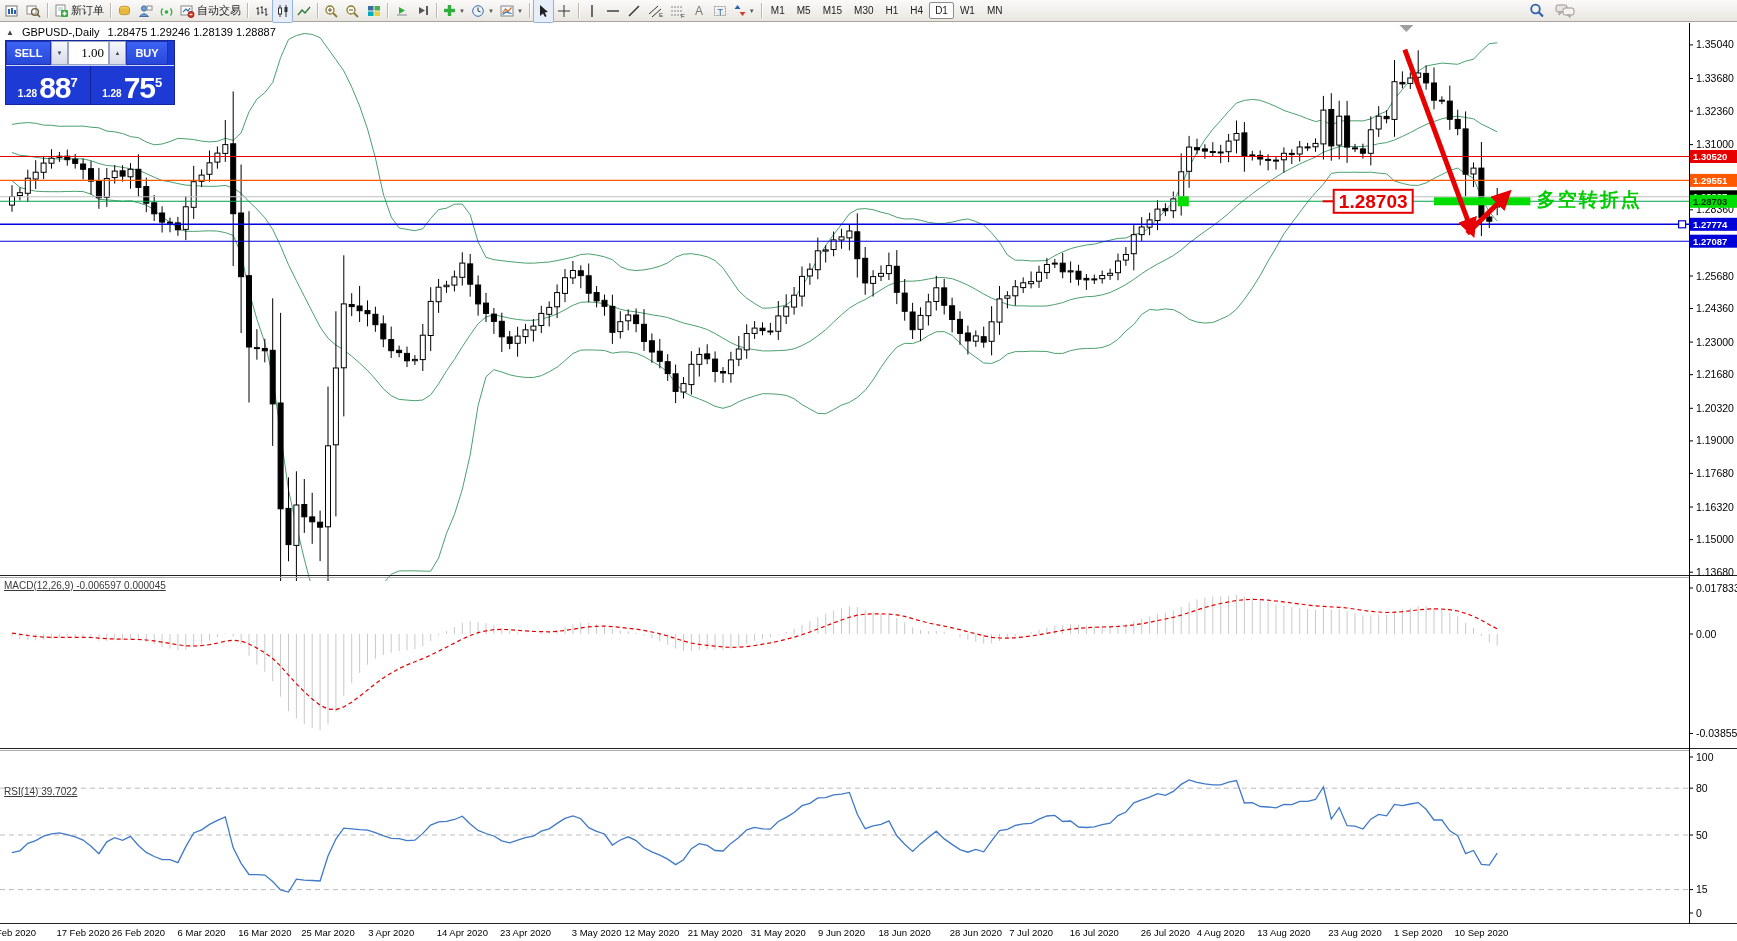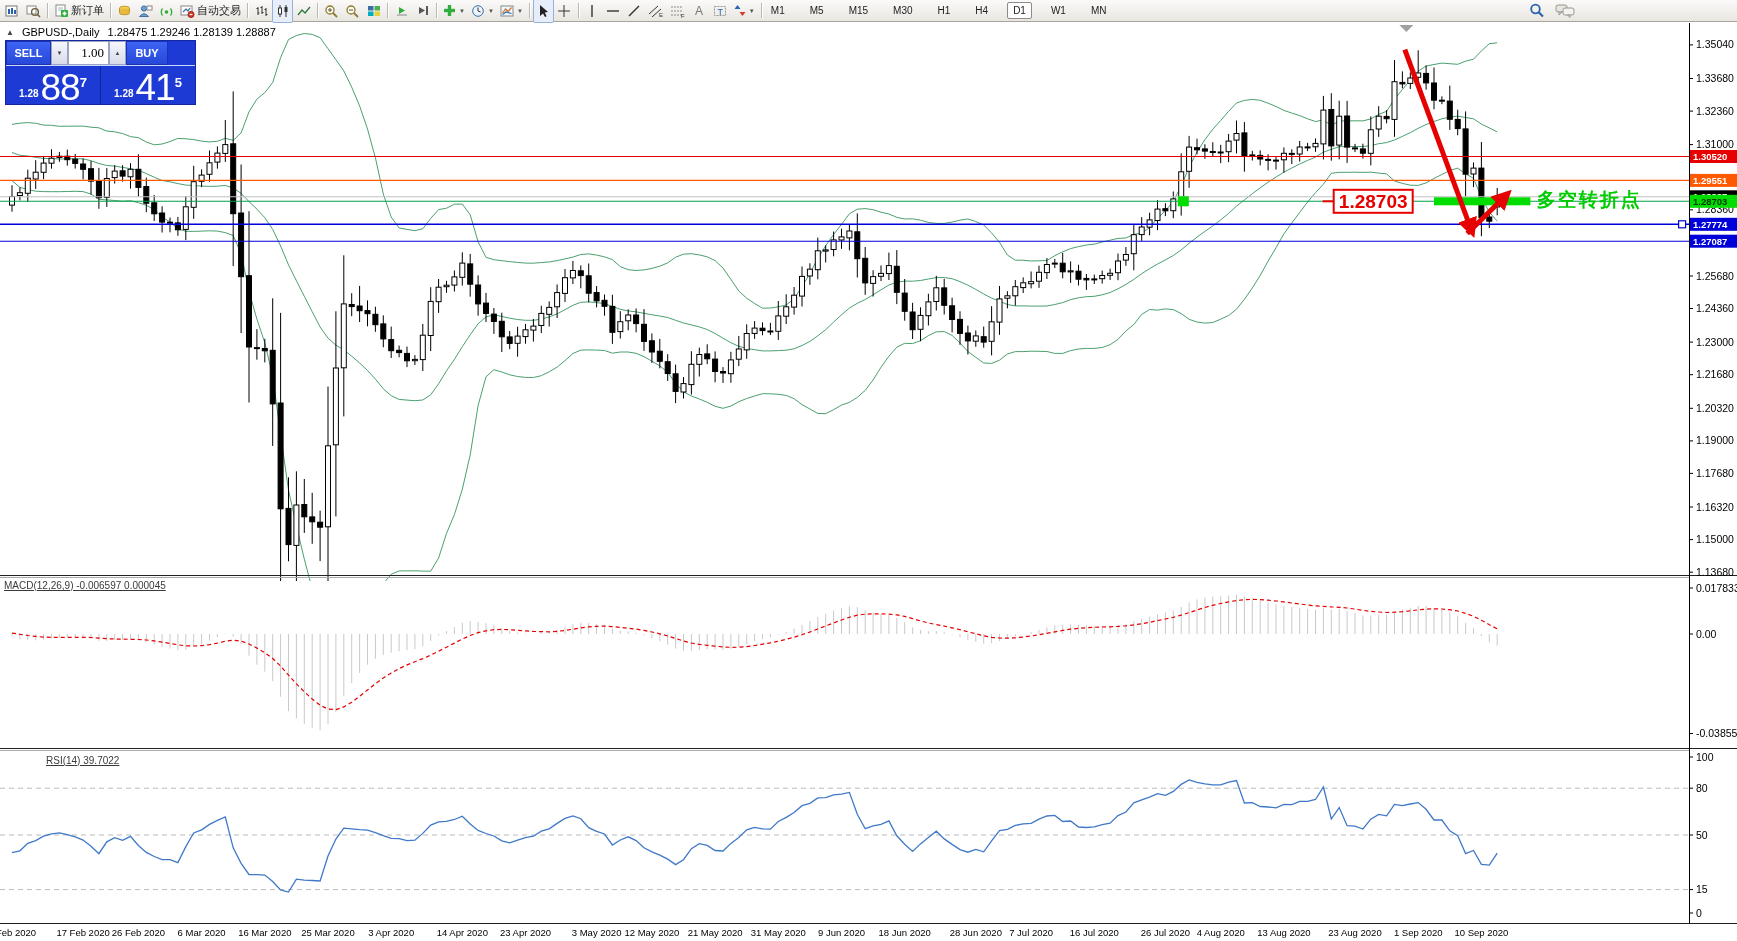--- a/index.html
+++ b/index.html
@@ -10,49 +10,49 @@
   
   .toolbar{position:absolute;left:0;top:0;width:1737px;height:22px;z-index:10;
     background:linear-gradient(#fbfaf9,#e9e6e1);border-bottom:1px solid #a8a49c;
     display:flex;align-items:center;padding:0 2px;box-sizing:border-box;}
   .tb{height:25px;min-width:21px;display:flex;align-items:center;justify-content:center;
     border:1px solid transparent;border-radius:2px;font-size:11px;color:#333;gap:2px;padding:0 2px;box-sizing:border-box;}
   .tb.pressed{background:#e7eef9;border-color:#93b3da;}
   .tb .lbl{font-size:11px;color:#222;white-space:nowrap;}
   .tb .dd{font-size:6px;color:#555;margin-left:1px;}
   .sep{width:1px;height:15px;background:#bdb9b2;margin:0 3px;box-shadow:1px 0 0 #fff;}
-  .tf-group{display:flex;align-items:center;gap:13px;}
+  .tf-group{display:flex;align-items:center;gap:0;}
   .tf{font-size:10px;color:#222;padding:2px 5px;border:1px solid transparent;border-radius:2px;}
   .tf.pressed{background:#fdfdfd;border-color:#8c8c8c;}
   .right-icons{margin-left:auto;margin-right:160px;display:flex;gap:10px;align-items:center;}
 
   
   .symbol-title{position:absolute;left:6px;top:26px;z-index:5;font-size:11px;color:#000;display:flex;gap:8px;align-items:center;}
   .symbol-title .tri{font-size:8px;color:#444;}
 
   
-  .oneclick{position:absolute;left:5px;top:40px;width:191px;z-index:5;background:#1d3bd4;
+  .oneclick{position:absolute;left:5px;top:40px;width:170px;z-index:5;background:#1d3bd4;
     border:1px solid #14279e;box-sizing:border-box;}
   .oc-row1{display:flex;height:24px;border-bottom:1px solid #cdd6ff;}
   .oc-btn{background:linear-gradient(#3d63f5,#2748d8);color:#fff;font-size:11px;font-weight:bold;
     display:flex;align-items:center;justify-content:center;border:1px solid #1b32b4;box-sizing:border-box;}
   .oc-sell{width:45px;} .oc-buy{width:42px;}
   .oc-spin{width:17px;background:linear-gradient(#f5f7fc,#d8dce8);border:1px solid #9aa4c4;
     color:#445;font-size:6px;display:flex;align-items:center;justify-content:center;box-sizing:border-box;}
   .oc-vol{width:41px;background:#fff;border:1px solid #9aa4c4;box-sizing:border-box;font-size:13px;
     text-align:right;padding:0 4px 0 0;color:#000;outline:none;font-family:Liberation Serif, serif;}
   .oc-row2{display:flex;height:38px;color:#fff;}
   .oc-price{flex:1;display:flex;align-items:flex-end;justify-content:center;padding-bottom:3px;}
   .oc-price:first-child{border-right:1px solid #0f239c;}
   .oc-small{font-size:10px;font-weight:bold;margin-right:2px;line-height:14px;}
-  .oc-big{font-size:37px;font-weight:normal;line-height:26px;letter-spacing:-1px;}
+  .oc-big{font-size:30px;font-weight:bold;line-height:26px;letter-spacing:-1px;}
   .oc-sup{font-size:13px;font-weight:bold;line-height:30px;align-self:flex-start;margin-top:2px;}
 
   .panel-label{position:absolute;z-index:5;font-size:10px;color:#3a3a3a;left:4px;text-decoration:underline;}
-  .macd-label{top:580px;} .rsi-label{top:755px;margin-left:42px;}
+  .macd-label{top:580px;} .rsi-label{top:786px;}
 
   .icn{display:block;}
 </style>
 </head>
 <body>
 
 <div id="stage">
 
   <svg id="chart-svg" width="1737" height="941">
       <rect x="0" y="0" width="1737" height="941" fill="#ffffff"></rect>
@@ -1012,21 +1012,21 @@
       <div class="oc-btn oc-buy">BUY</div>
     </div>
     <div class="oc-row2">
       <div class="oc-price">
         <span class="oc-small">1.28</span>
         <span class="oc-big">88</span>
         <span class="oc-sup">7</span>
       </div>
       <div class="oc-price">
         <span class="oc-small">1.28</span>
-        <span class="oc-big">41</span>
+        <span class="oc-big">75</span>
         <span class="oc-sup">5</span>
       </div>
     </div>
   </div>
 
   <div class="panel-label macd-label">MACD(12,26,9) -0.006597 0.000045</div>
   <div class="panel-label rsi-label">RSI(14) 39.7022</div>
 
 </div>
 

